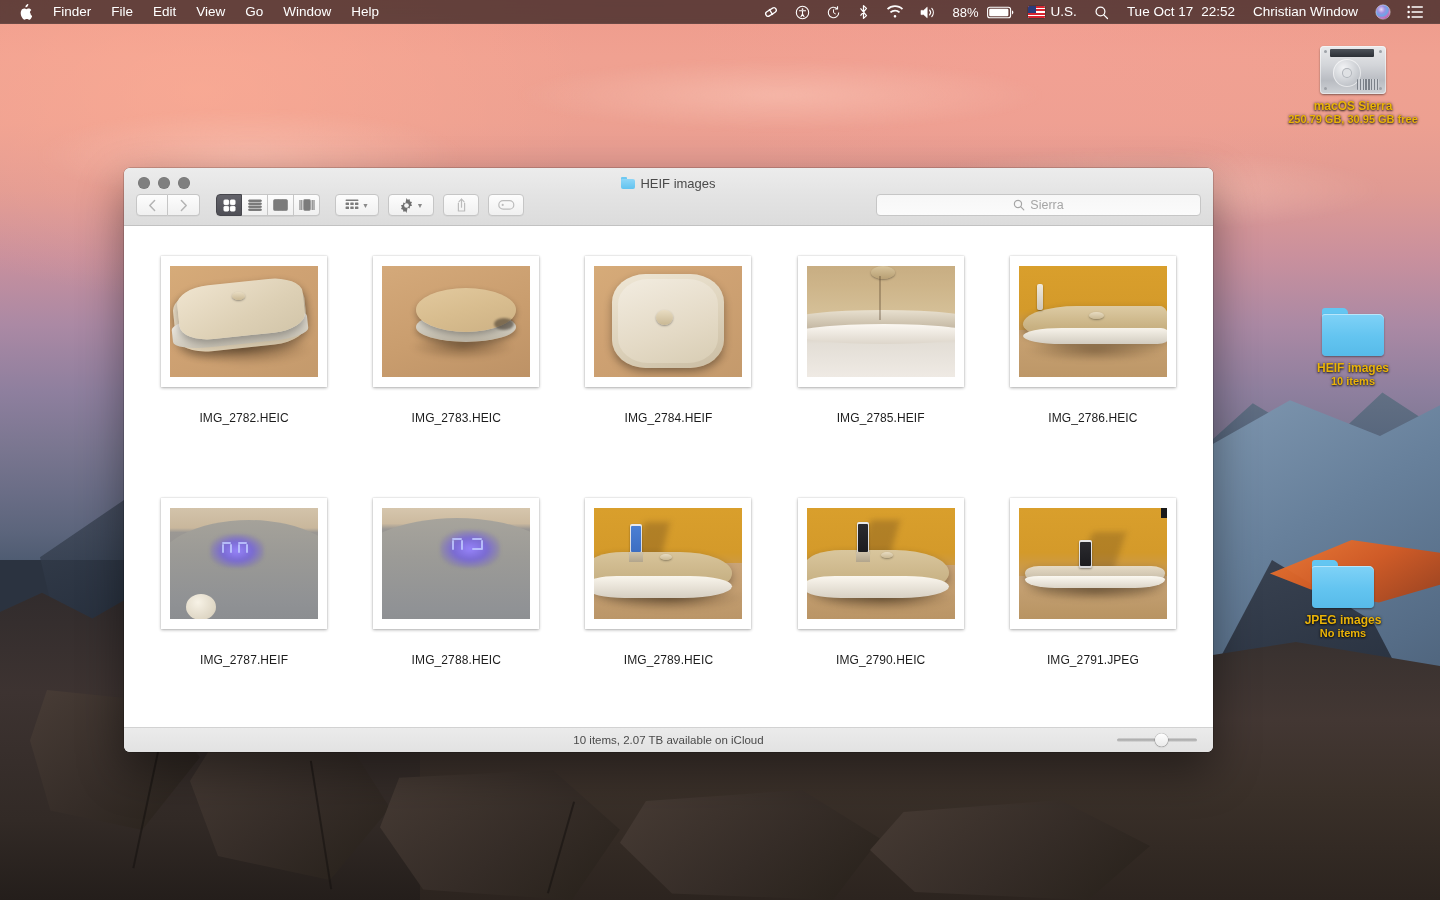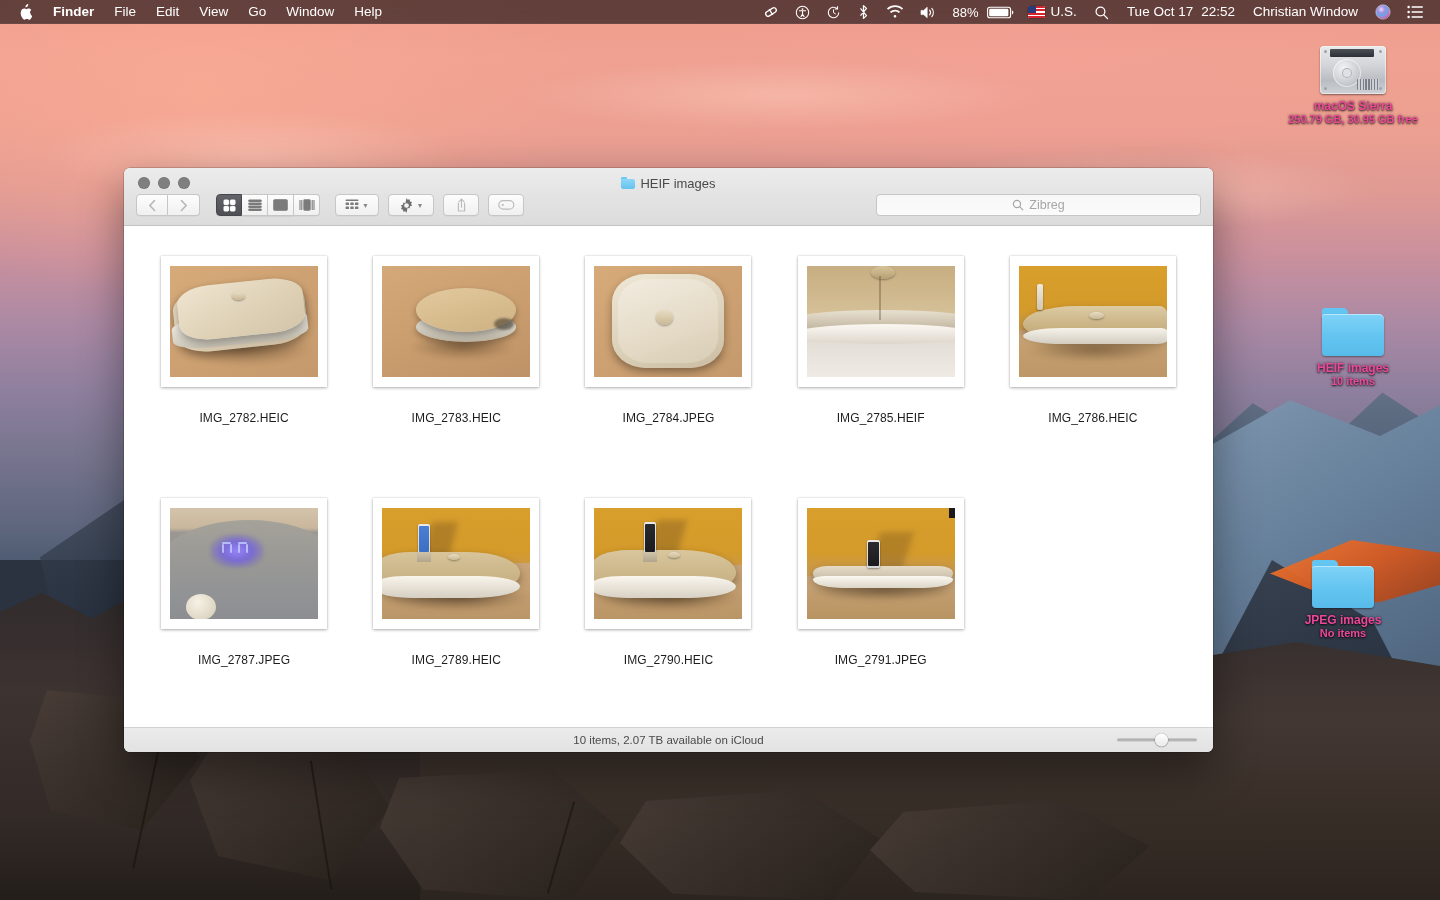--- a/index.html
+++ b/index.html
@@ -109,21 +109,21 @@
     box-shadow:inset 0 -0.5px 0 rgba(255,255,255,0.10);
   }
   #menubar .mb-left { display:flex; align-items:center; height:24px; padding-left:9px; }
   #menubar .mb-right { margin-left:auto; display:flex; align-items:center; height:36px; padding-right:8px; gap:0px; }
   .mb-item {
     padding:0 10px; height:24px; line-height:24px;
     white-space:nowrap; cursor:default;
     font-size:13.5px;
   }
   .mb-item.apple { padding:0 11px 0 9px; font-size:15px; display:flex; align-items:center; }
-  .mb-item.bold { font-weight:bold; }
+  .mb-item.bold { font-weight:normal; }
   .mb-icon {
     height:24px; display:flex; align-items:center; justify-content:center;
     padding:0 8px; cursor:default;
   }
   .mb-icon svg { display:block; }
   .mb-text { padding:0 7px; height:24px; line-height:24px; font-size:13.5px; white-space:nowrap; }
   .mb-text.name { padding:0 9px; }
   .battery-pct { font-size:13px; padding-right:4px; }
 
   .flag {
@@ -134,21 +134,21 @@
   }
   .flag .stripes { position:absolute; inset:0;
     background:repeating-linear-gradient(to bottom, #d8232f 0 1.7px, #fff 1.7px 3.4px); }
   .flag .canton { position:absolute; left:0; top:0; width:8px; height:6.5px; background:#2a3b7a; }
 
   
   .desk-icon {
     position:absolute;
     width:150px;
     text-align:center;
-    color:#ec4899;
+    color:#eab308;
     font-size:12px;
     cursor:default;
     z-index:5;
   }
   .desk-icon .label {
     font-size:12px; font-weight:bold; line-height:14px;
     text-shadow:0 1px 2px rgba(0,0,0,0.75), 0 0 3px rgba(0,0,0,0.55);
   }
   .desk-icon .sub {
     font-size:11px; font-weight:bold; line-height:13px;
@@ -712,21 +712,21 @@
           <rect x="0.8" y="1.6" width="15" height="8.6" rx="4.3"></rect>
           <circle cx="4.7" cy="5.9" r="1.05" fill="#bcbcbc" stroke="none"></circle>
         </svg>
       </div>
 
       <div class="search-field">
         <svg width="12" height="12" viewBox="0 0 13 13" fill="none" stroke="#a6a6a6" stroke-width="1.3">
           <circle cx="5.4" cy="5.4" r="3.9"></circle>
             <line x1="8.3" y1="8.3" x2="11.7" y2="11.7" stroke-linecap="round"></line>
         </svg>
-        <span>Zibreg</span>
+        <span>Sierra</span>
       </div>
     </div>
   </div>
 
   <div class="content">
     <div class="grid">
 
       <div class="cell">
         <div class="thumb-wrap">
           <div class="thumb">
@@ -757,21 +757,21 @@
       <div class="cell">
         <div class="thumb-wrap">
           <div class="thumb">
             <div class="ph ph-bg-tan"></div>
             <div class="shadow-blob" style="left:18px; top:78px; width:116px; height:26px;"></div>
             <div class="scale-squircle" style="left:18px; top:8px; width:112px; height:94px; border-radius:30%; background:linear-gradient(160deg,#efe7d6,#ddd2bb 55%,#cabda3);"></div>
             <div class="scale-squircle" style="left:24px; top:13px; width:100px; height:84px; border-radius:30%; background:linear-gradient(160deg,#f2ece0,#e4dac6 60%,#d8cdb4); box-shadow:none;"></div>
             <div class="knob" style="left:62px; top:44px; width:17px; height:15px;"></div>
           </div>
         </div>
-        <div class="fname">IMG_2784.JPEG</div>
+        <div class="fname">IMG_2784.HEIF</div>
       </div>
 
       <div class="cell">
         <div class="thumb-wrap">
           <div class="thumb">
             <div class="ph" style="background:linear-gradient(to bottom,#c6ab82 0%,#c2a77d 34%,#cdbda4 46%,#e3ded6 70%,#efeae4 100%);"></div>
             <div class="scale-squircle" style="left:-24px; top:-34px; width:200px; height:96px; border-radius:48% 48% 42% 42% / 70% 70% 40% 40%; background:linear-gradient(to bottom,#bfa277,#cdb489 55%,#d9c69f);"></div>
             <div class="scale-rim" style="left:-20px; top:44px; width:192px; height:22px; border-radius:50%; background:linear-gradient(to bottom,#e8e0cf,#bdb09a);"></div>
             <div class="scale-rim" style="left:-14px; top:58px; width:182px; height:20px; border-radius:50%; background:linear-gradient(to bottom,#fbf8f2,#ddd6cb);"></div>
             <div class="knob" style="left:64px; top:0px; width:24px; height:13px; background:linear-gradient(to bottom,#d8c49c,#b79f73);"></div>
@@ -805,23 +805,40 @@
             <div class="led" style="left:40px; top:26px; width:54px; height:34px;"></div>
             <div class="led-digit" style="left:52px; top:34px; width:9px; height:2px;"></div>
             <div class="led-digit" style="left:52px; top:36px; width:2px; height:9px;"></div>
             <div class="led-digit" style="left:60px; top:36px; width:2px; height:9px;"></div>
             <div class="led-digit" style="left:68px; top:34px; width:9px; height:2px;"></div>
             <div class="led-digit" style="left:68px; top:36px; width:2px; height:9px;"></div>
             <div class="led-digit" style="left:76px; top:36px; width:2px; height:9px;"></div>
             <div style="position:absolute; left:16px; top:86px; width:30px; height:26px; border-radius:50%; background:radial-gradient(circle at 40% 32%,#f7f2e6,#ded6c4 70%,#c9c0ae);"></div>
           </div>
         </div>
-        <div class="fname">IMG_2787.JPEG</div>
-      </div>
-
+        <div class="fname">IMG_2787.HEIF</div>
+      </div>
+
+      <div class="cell">
+        <div class="thumb-wrap">
+          <div class="thumb">
+            <div class="ph ph-bg-gray"></div>
+            <div class="ph" style="background:linear-gradient(to bottom,#d6c6ad 0%,#ccba9f 14%,#9a9793 19%, #92918e 55%, #898b8c 100%);"></div>
+            <div style="position:absolute; left:-30px; top:10px; width:210px; height:126px; border-radius:52% 52% 0 0 / 40% 40% 0 0; background:linear-gradient(to bottom,#a7a49c 0%,#9c9b97 30%,#909295 72%,#87898c 100%);"></div>
+            <div class="led" style="left:58px; top:22px; width:60px; height:38px;"></div>
+            <div class="led-digit" style="left:70px; top:30px; width:10px; height:2.2px;"></div>
+            <div class="led-digit" style="left:70px; top:32px; width:2.2px; height:10px;"></div>
+            <div class="led-digit" style="left:79px; top:32px; width:2.2px; height:10px;"></div>
+            <div class="led-digit" style="left:90px; top:30px; width:10px; height:2.2px;"></div>
+            <div class="led-digit" style="left:99px; top:32px; width:2.2px; height:10px;"></div>
+            <div class="led-digit" style="left:90px; top:40px; width:10px; height:2.2px;"></div>
+          </div>
+        </div>
+        <div class="fname">IMG_2788.HEIC</div>
+      </div>
 
       <div class="cell">
         <div class="thumb-wrap">
           <div class="thumb">
             <div class="ph ph-bg-amber"></div>
             <div class="ph" style="top:50%; background:linear-gradient(to bottom,#c9a478,#bb9668);"></div>
             <div style="position:absolute; left:44px; top:14px; width:26px; height:48px; background:rgba(90,60,25,0.30); filter:blur(3px); transform:skewX(-14deg);"></div>
             <div class="shadow-blob" style="left:0px; top:76px; width:150px; height:28px;"></div>
             <div class="scale-squircle" style="left:-6px; top:44px; width:144px; height:44px; border-radius:28% 42% 48% 36% / 36% 56% 60% 40%; background:linear-gradient(to bottom,#d8c49a,#c7b184 65%,#bba476);"></div>
             <div class="scale-rim" style="left:-6px; top:68px; width:144px; height:22px; border-radius:30% 44% 50% 38% / 50% 70% 80% 60%; background:linear-gradient(to bottom,#f9f5ec,#d6cfc2);"></div>

